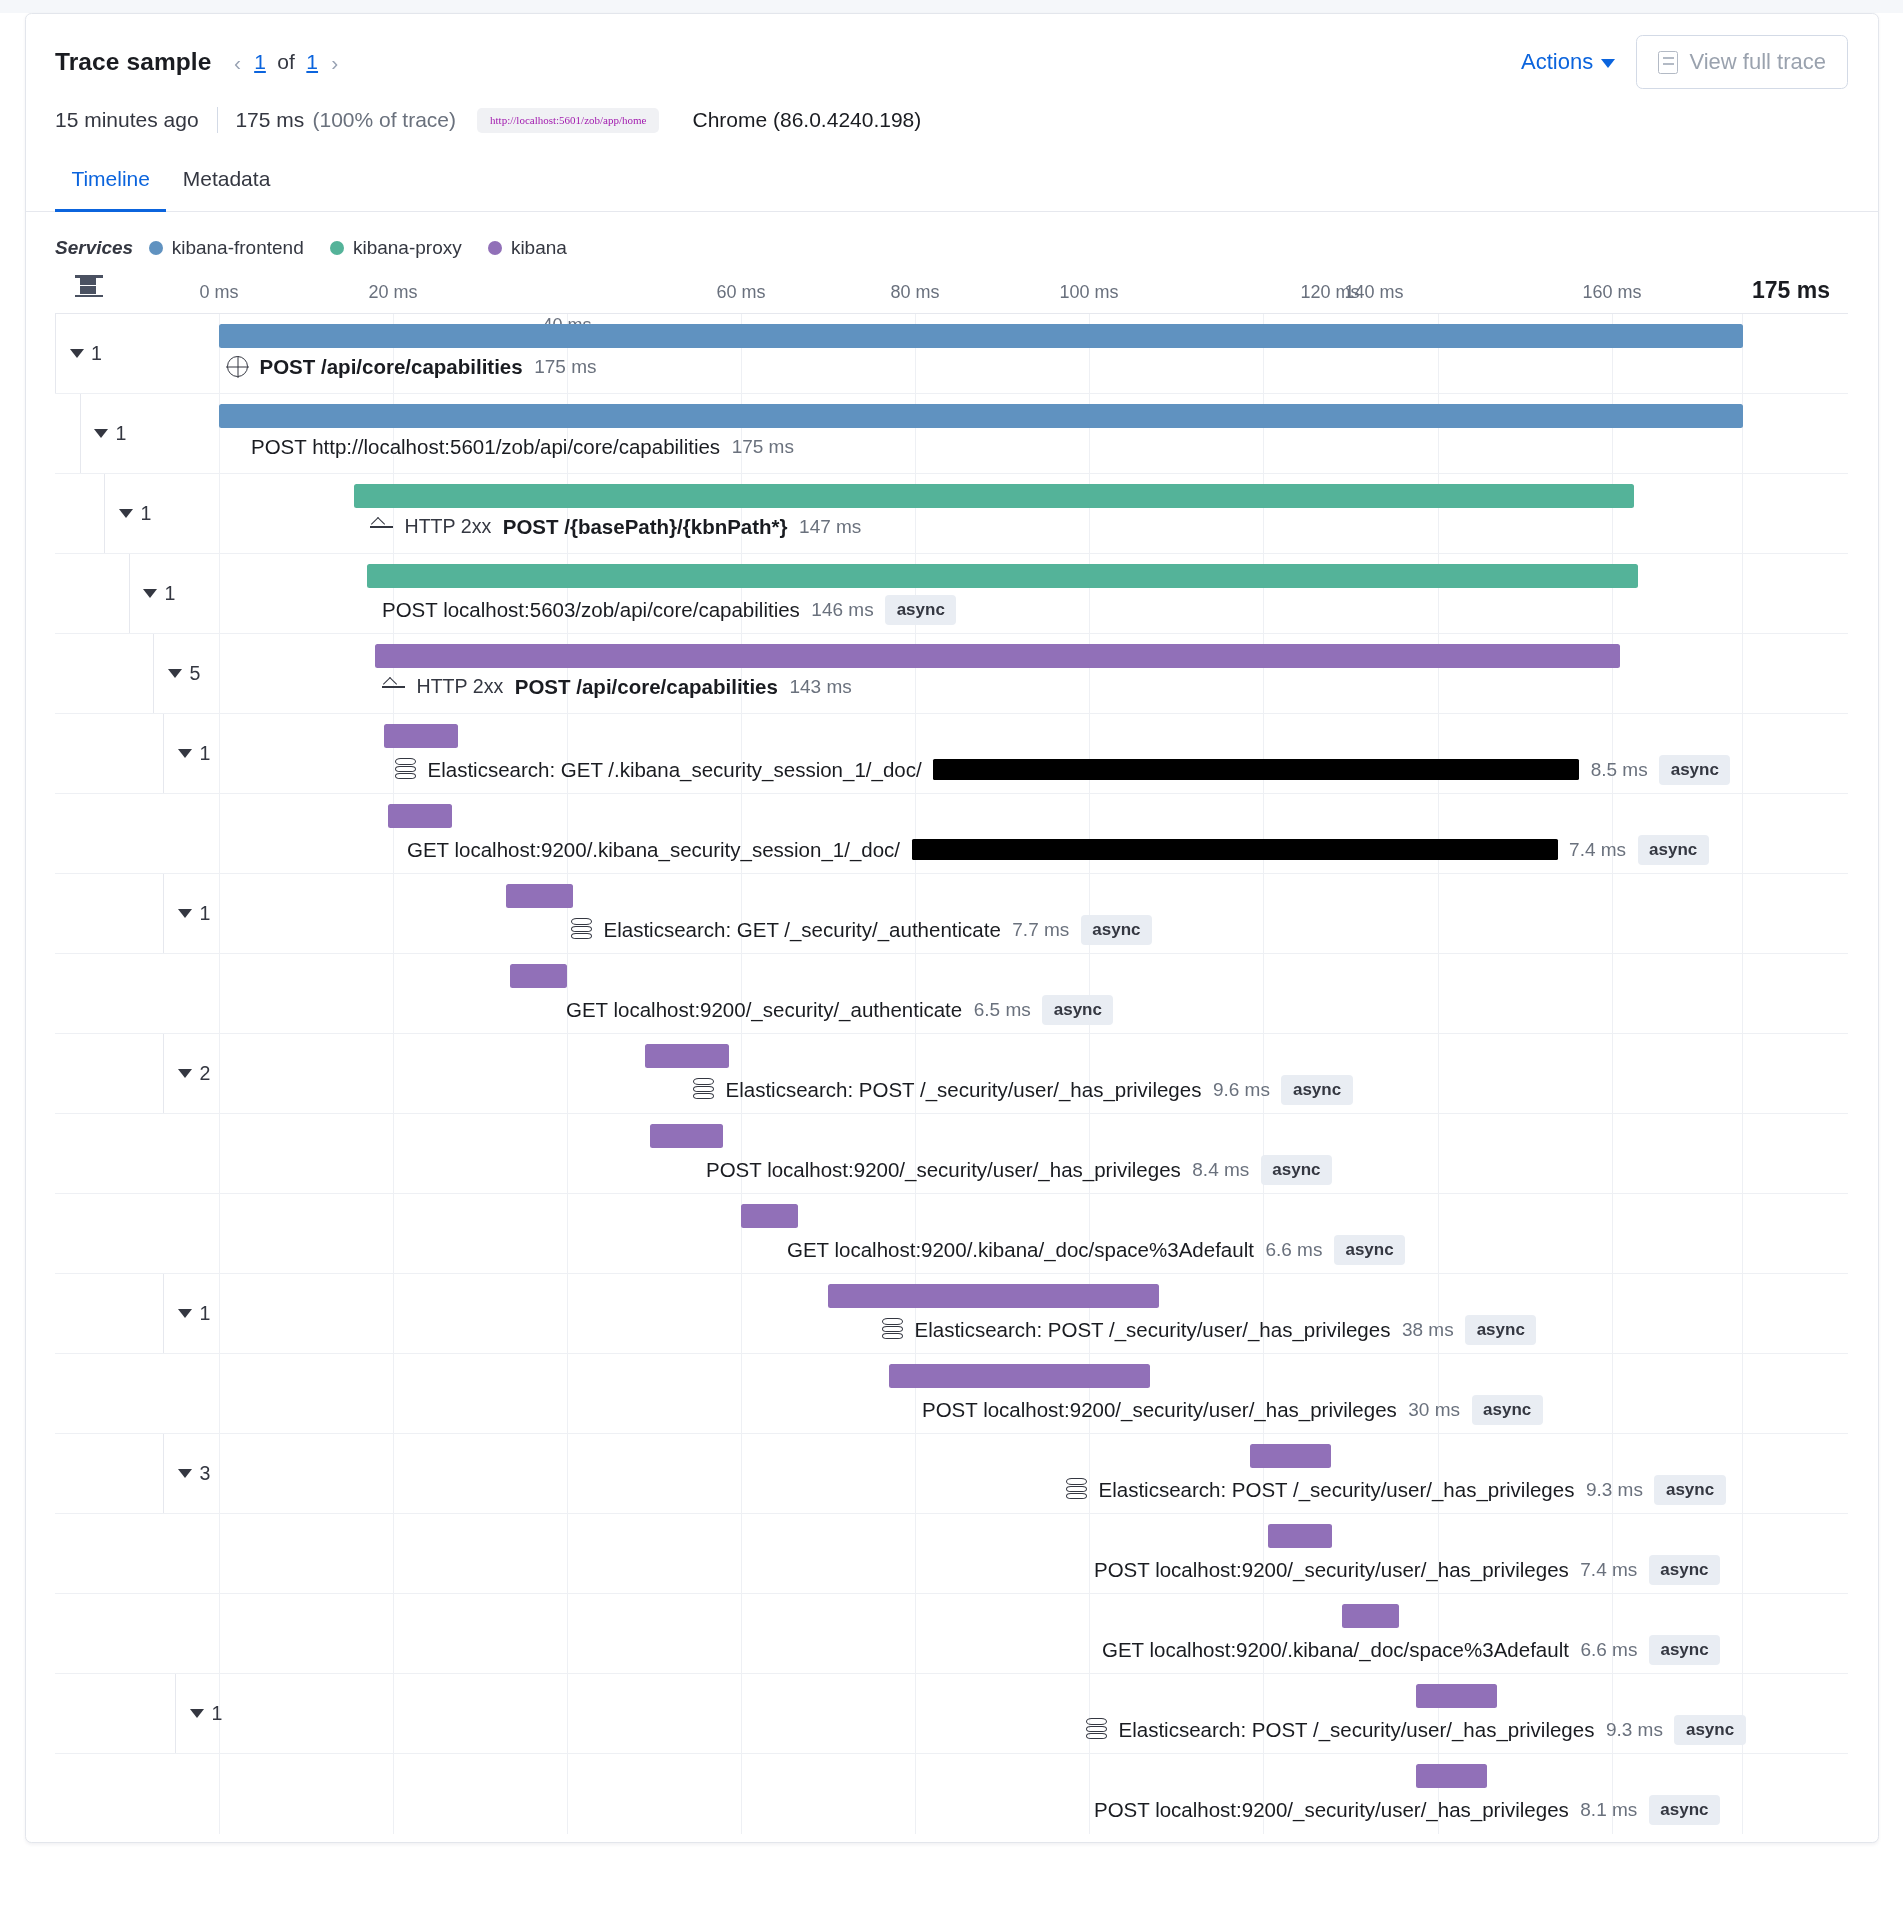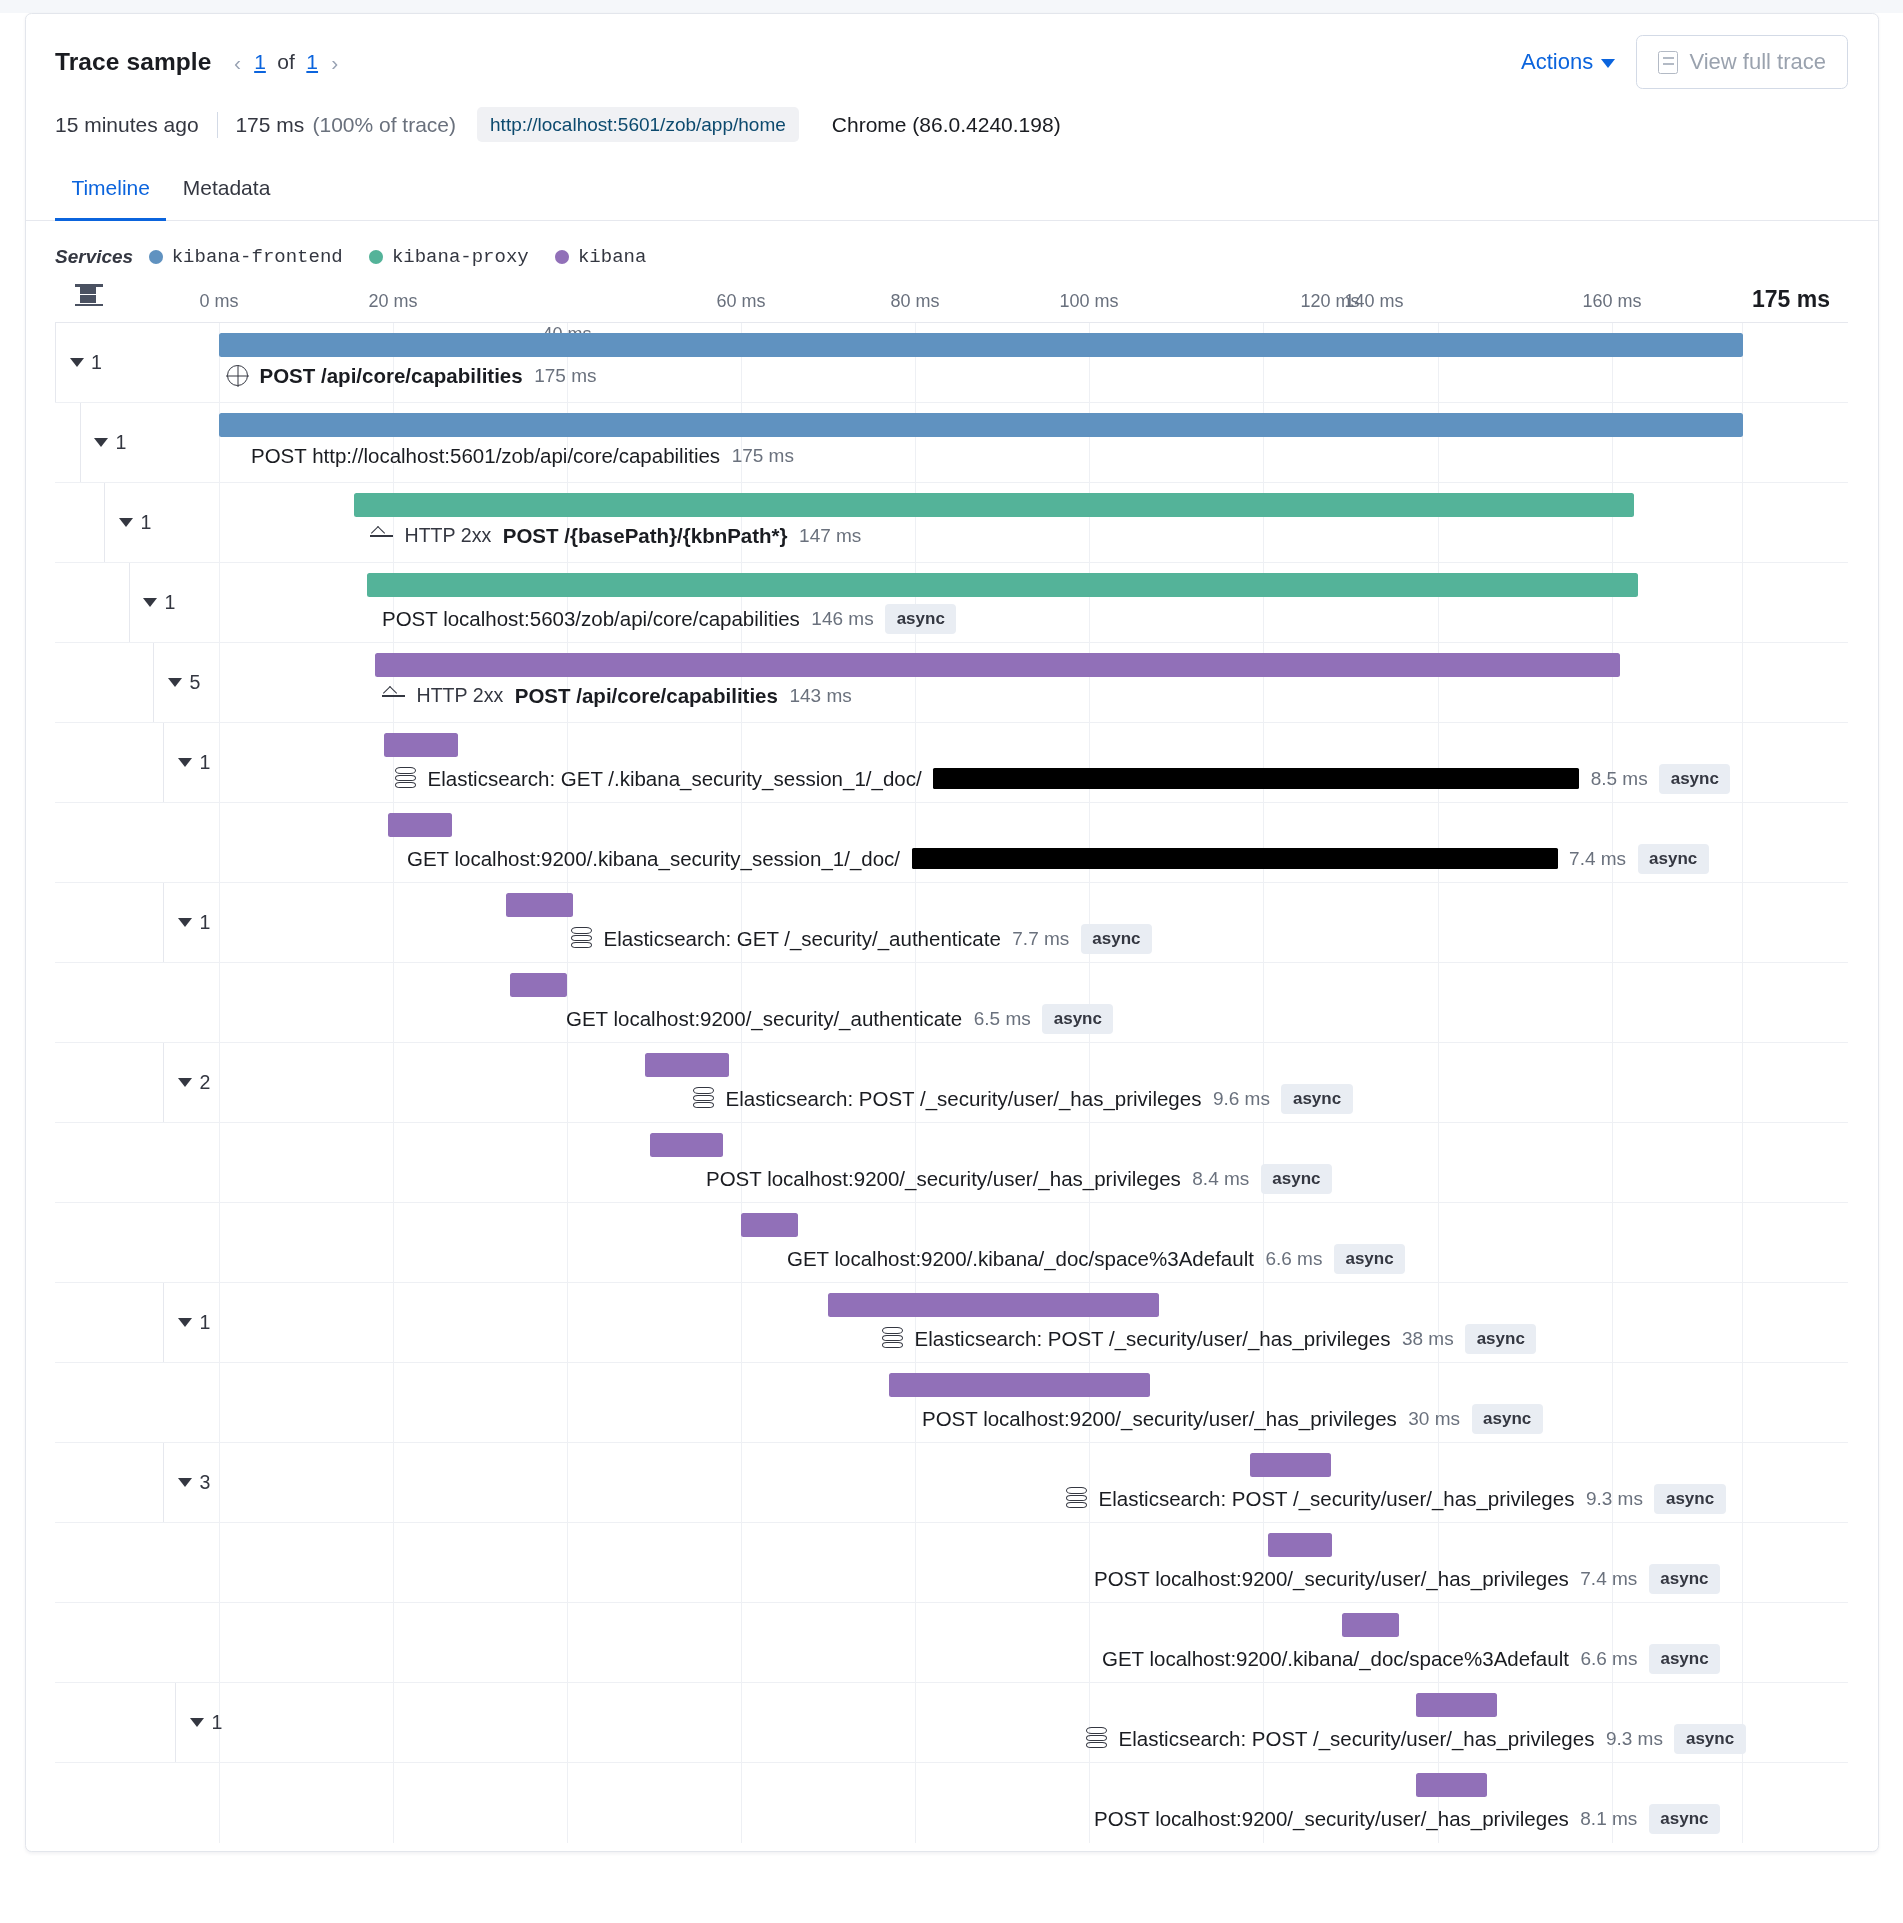--- a/index.html
+++ b/index.html
@@ -123,23 +123,23 @@
   .sub-sep {
     width: 0.8px; height: 26px;
     background: #d3dae6;
     margin: 0 18px;
   }
   .muted { color: #6a717d; }
   .url-badge {
     background: #f0f1f4;
     border-radius: 4.9px;
     padding: 6.5px 13px;
-    font-family: Liberation Sans, sans-serif;
-    font-size: 19px;
-    color: #0c4a6e;
+    font-family: Liberation Serif, serif;
+    font-size: 11px;
+    color: #a21caf;
     margin-left: 21px;
   }
   .browser {
     margin-left: 33px;
     font-size: 21px;
     color: #1a1c21;
   }
 
   
   .tabs {
@@ -166,21 +166,21 @@
   
   .legend {
     display: flex;
     align-items: center;
     gap: 11.5px;
     padding: 24.5px 29.5px 0 29.5px;
     font-size: 19px;
     color: #343741;
   }
   .legend b { font-weight: bold; margin-right: 4px; font-style: italic; }
-  .legend .it { display: flex; align-items: center; gap: 9px; margin-right: 14.7px; font-family: Liberation Mono, monospace; }
+  .legend .it { display: flex; align-items: center; gap: 9px; margin-right: 14.7px; }
   .dot { width: 14px; height: 14px; border-radius: 50%; display: inline-block; }
 
   
   .axis-row {
     position: relative;
     height: 46px;
     margin: 8.2px 29.5px 0 29.5px;
   }
   .collapse-ico {
     position: absolute;

